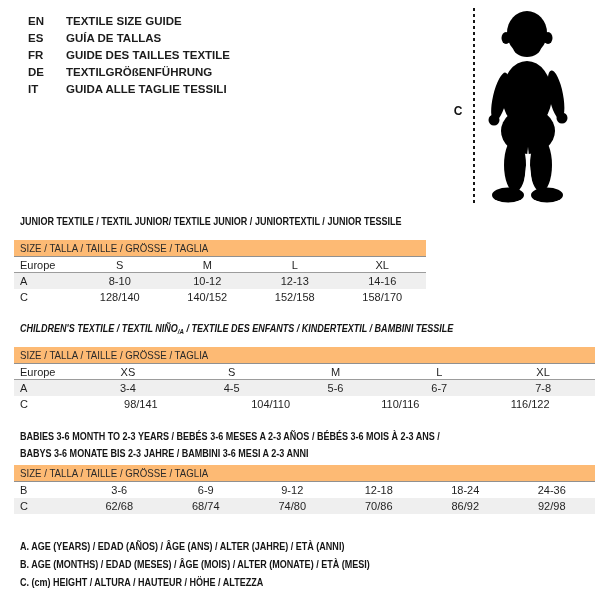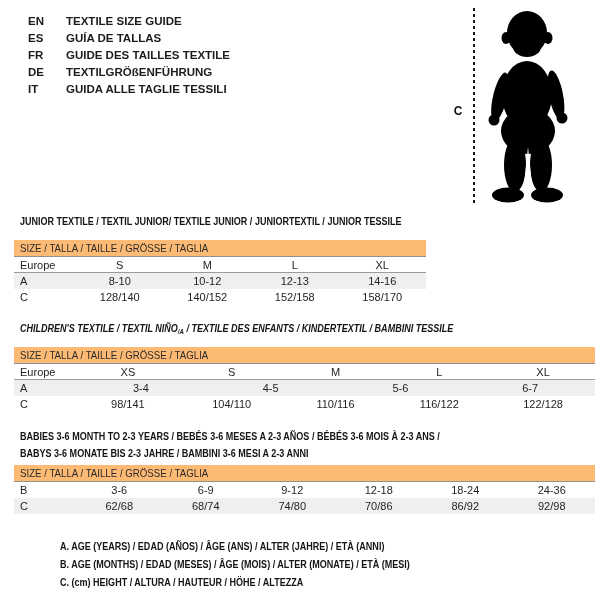--- a/index.html
+++ b/index.html
@@ -42,21 +42,21 @@
   }
   .band-inner{display:inline-block;transform:scaleX(0.88);transform-origin:0 0;white-space:nowrap;}
   .trow{display:flex;height:16px;line-height:16px;font-size:11px;color:#1f1f1f;justify-content:flex-end;}
   .trow.bordered{box-shadow:inset 0 -1px 0 #9c9c9c;}
   .trow.shaded{background:#efefef;}
   .cell{flex:1;text-align:center;overflow:hidden;}
   .lab{flex:0 0 56px;padding-left:6px;text-align:left;}
 
   
   .footnotes{position:absolute;left:20px;top:537px;}
-  .footnote{height:18px;line-height:18px;font-weight:700;font-size:11px;color:#141414;margin-left:40px;}
+  .footnote{height:18px;line-height:18px;font-weight:700;font-size:11px;color:#141414;}
 </style>
 </head>
 <body>
 
 <div class="page">
 
   <div class="lang-list">
     <div class="lang-row">
       <span class="lang-code">EN</span>
       <span class="lang-title">TEXTILE SIZE GUIDE</span>
@@ -145,28 +145,28 @@
       <div class="cell">M</div>
       <div class="cell">L</div>
       <div class="cell">XL</div>
     </div>
     <div class="trow shaded">
       <div class="cell lab">A</div>
       <div class="cell">3-4</div>
       <div class="cell">4-5</div>
       <div class="cell">5-6</div>
       <div class="cell">6-7</div>
+      <div class="cell">7-8</div>
     </div>
     <div class="trow">
       <div class="cell lab">C</div>
       <div class="cell">98/141</div>
       <div class="cell">104/110</div>
       <div class="cell">110/116</div>
       <div class="cell">116/122</div>
-      <div class="cell">122/128</div>
     </div>
   </div>
 
   <div class="section-title s3">
     <div><span class="cond">BABIES 3-6 MONTH TO 2-3 YEARS / BEBÉS 3-6 MESES A 2-3 AÑOS / BÉBÉS 3-6 MOIS À 2-3 ANS /</span></div>
     <div><span class="cond">BABYS 3-6 MONATE BIS 2-3 JAHRE / BAMBINI 3-6 MESI A 2-3 ANNI</span></div>
   </div>
   <div class="sizetable t3">
     <div class="band">
       <span class="band-inner">SIZE / TALLA / TAILLE / GRÖSSE / TAGLIA</span>

